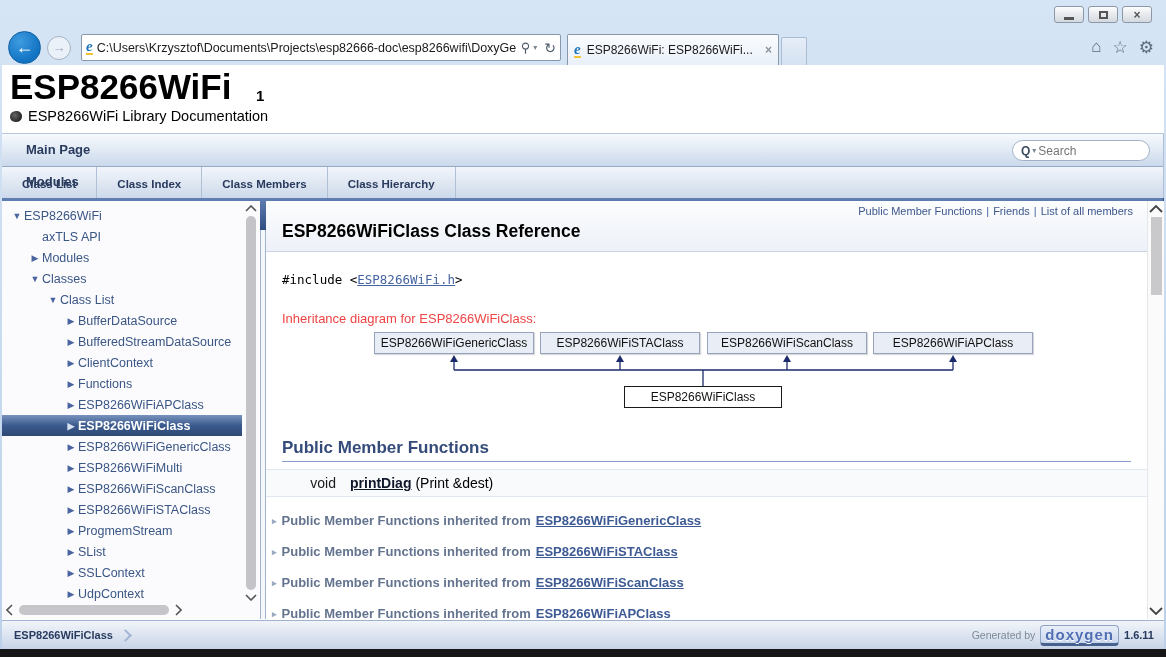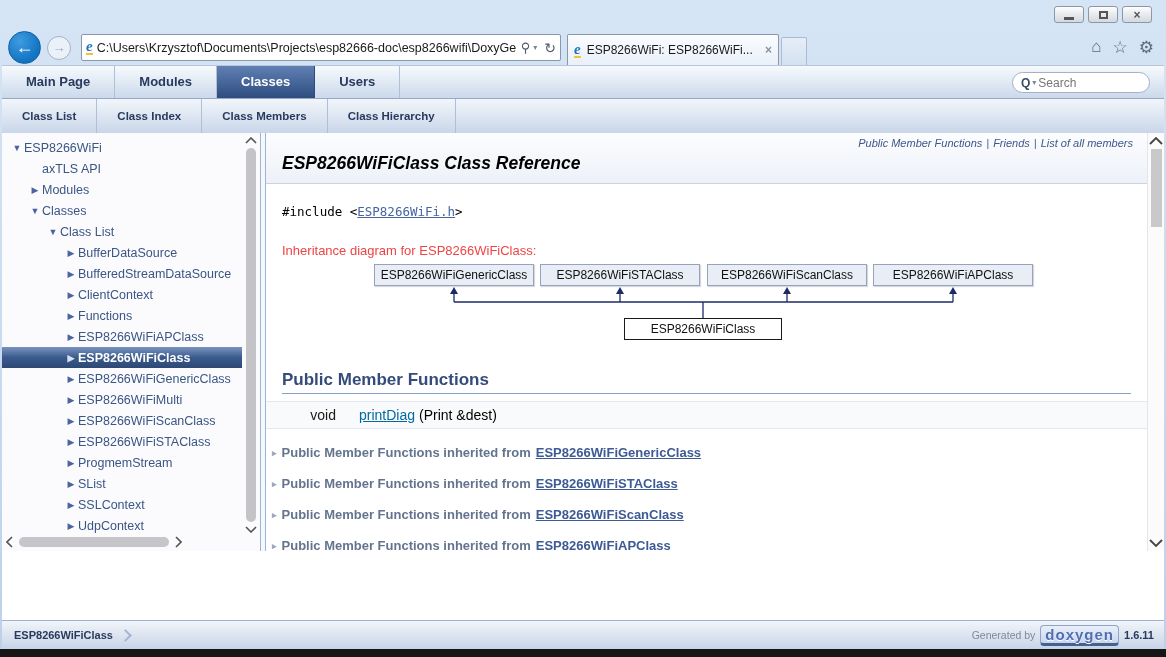--- a/index.html
+++ b/index.html
@@ -37,21 +37,21 @@
   .toolbar-right { position:absolute; right:12px; top:7px; display:flex; gap:11px; color:#5A6B7D; font-size:17px; }
 
   
   .page { background:#fff; margin:0 2px; height:555px; overflow:hidden; position:relative; }
   .proj-header { height:68px; padding:2px 0 0 8px; }
   .proj-title { font-size:35px; font-weight:bold; color:#000; display:inline-block; }
   .proj-version { font-size:15px; font-weight:bold; margin-left:20px; position:relative; top:2px; }
   .proj-brief { font-size:14.5px; color:#000; margin-top:1px; display:flex; align-items:center; gap:6px; }
   .proj-logo { width:12px; height:11px; background:radial-gradient(circle at 40% 40%, #666, #222 75%); border-radius:50% 45% 50% 45%; flex:none; }
 
-  .tabs1 { height:33px; display:flex; background:linear-gradient(#F7FAFD,#CBD9EB); border-top:1px solid #B7C6DC; position:relative; }
+  .tabs1 { height:33px; display:flex; background:linear-gradient(#F7FAFD,#CBD9EB); border-top:1px solid #B7C6DC; position:relative;flex-direction:column; }
   .tab1 { padding:0 24px; line-height:32px; font-size:13px; font-weight:bold; color:#283A5D; border-right:1px solid #AFC0D6; }
   .tab1.active { background:linear-gradient(#6080B4,#2E4C7F); color:#fff; border-right:1px solid #2E4C7F; }
   .searchwrap { position:absolute; right:14px; top:6px; width:138px; height:21px; border:1px solid #A2B1C8; border-radius:11px; background:#fff;
                 display:flex; align-items:center; padding:0 8px; gap:2px; }
   .search-input { border:none; outline:none; flex:1; font-size:12px; color:#777; min-width:0; }
   .search-mag { font-size:12px; color:#3A4A60; font-weight:bold; }
   .tabs2 { height:35px; display:flex; background:linear-gradient(#F2F6FB,#C9D6E9); border-top:1px solid #93A9C8; }
   .tab2 { padding:0 20px; line-height:34px; font-size:11.5px; font-weight:bold; color:#283A5D; border-right:1px solid #AFC0D6; }
 
   
@@ -66,41 +66,41 @@
   .sb-vscroll { position:absolute; top:4px; right:2px; width:14px; height:396px; display:flex; flex-direction:column; align-items:center; }
   .sb-vthumb { width:10px; border-radius:5px; background:#C3C3C8; flex:1; margin:4px 0; }
   .sb-hscroll { position:absolute; bottom:2px; left:4px; width:232px; height:14px; display:flex; align-items:center; }
   .sb-hthumb { height:10px; border-radius:5px; background:#C6C6CA; width:150px; margin:0 6px; }
   .chev { display:flex; align-items:center; justify-content:center; }
 
   .splitter { width:6px; background:#F4F7FB; border-left:1px solid #9FB4D0; border-right:1px solid #9FB4D0; flex:none; }
 
   .main { flex:1; position:relative; overflow:hidden; }
   .main-inner { margin-right:17px; height:100%; overflow:hidden; }
-  .mainheader { background:linear-gradient(#FCFDFE,#EDF1F8); border-bottom:1px solid #C8D3E5; padding:4px 14px 9px 16px;font-style:italic; }
+  .mainheader { background:linear-gradient(#FCFDFE,#EDF1F8); border-bottom:1px solid #C8D3E5; padding:4px 14px 9px 16px; }
   .summary { text-align:right; font-size:11px; color:#4665A2; }
   .summary a { color:#3D578C; text-decoration:none; }
   .summary .sep { margin:0 4px; }
   .pagetitle { font-size:17.5px; font-weight:bold; color:#000; margin-top:4px; }
 
   .includeline { margin:20px 0 0 16px; font-family:"DejaVu Sans Mono", monospace; font-size:12.5px; color:#000; }
   .includeline .inc-file { color:#4665A2; }
   .inh-label { margin:24px 0 6px 16px; font-size:13px; color:#ef4444; }
 
   .diagram { position:relative; height:84px; margin-left:0; }
   .dbox { position:absolute; height:22px; line-height:20px; text-align:center; font-size:12px; color:#111;
           background:#E9EDF6; border:1px solid #97A3BE; box-shadow:1px 1px 1px rgba(0,0,0,0.15); }
   .dbox.child { background:#fff; border:1px solid #1A1A1A; box-shadow:none; }
   .dsvg { position:absolute; left:0; top:0; }
 
   .groupheader { margin:22px 16px 0 16px; font-size:17px; font-weight:bold; color:#354C7B; border-bottom:1px solid #879ECB; padding-bottom:3px; }
   .memrow { margin-top:7px; background:#F9FAFC; border-top:1px solid #E2E8F2; border-bottom:1px solid #E2E8F2;
             padding:5px 0 5px 30px; font-size:14px; display:flex; }
   .memtype { width:40px; text-align:right; color:#1A1A1A; flex:none; }
-  .memname { font-weight:normal; color:#0369a1; margin-left:23px; }
+  .memname { font-weight:bold; color:#0f172a; margin-left:14px; }
   .memargs { margin-left:4px; color:#000; }
   .inhrow { margin:16px 0 0 6px; font-size:13px; font-weight:bold; color:#64748F; display:flex; align-items:center; }
   .inhrow .iarrow { font-size:9px; color:#9AA8C0; margin-right:5px; }
   .inhrow .ilink { color:#3D5A94; margin-left:5px; }
 
   .main-vscroll { position:absolute; right:0; top:0; bottom:0; width:17px; background:#FBFBFC; border-left:1px solid #E4E6EA;
                   display:flex; flex-direction:column; align-items:center; padding:4px 0; }
   .main-vthumb { width:11px; height:78px; background:#C9C9CC; margin-top:4px; }
   .main-vspacer { flex:1; }
 
@@ -157,20 +157,28 @@
   <div class="newtab-stub"></div>
   <div class="toolbar-right">
     <span>⌂</span>
     <span>☆</span>
     <span>⚙</span>
   </div>
 </div>
 
 <div class="page">
 
+  <div class="proj-header">
+    <span class="proj-title">ESP8266WiFi</span>
+    <span class="proj-version">1</span>
+    <div class="proj-brief">
+      <span class="proj-logo"></span>
+      <span>ESP8266WiFi Library Documentation</span>
+    </div>
+  </div>
 
   <div class="tabs1">
     <div class="tab1">Main Page</div>
     <div class="tab1">Modules</div>
     <div class="tab1 active">Classes</div>
     <div class="tab1">Users</div>
     <div class="searchwrap">
       <span class="search-mag">Q</span>
       <span class="caret-down">▾</span>
       <input class="search-input" placeholder="Search" style="">

